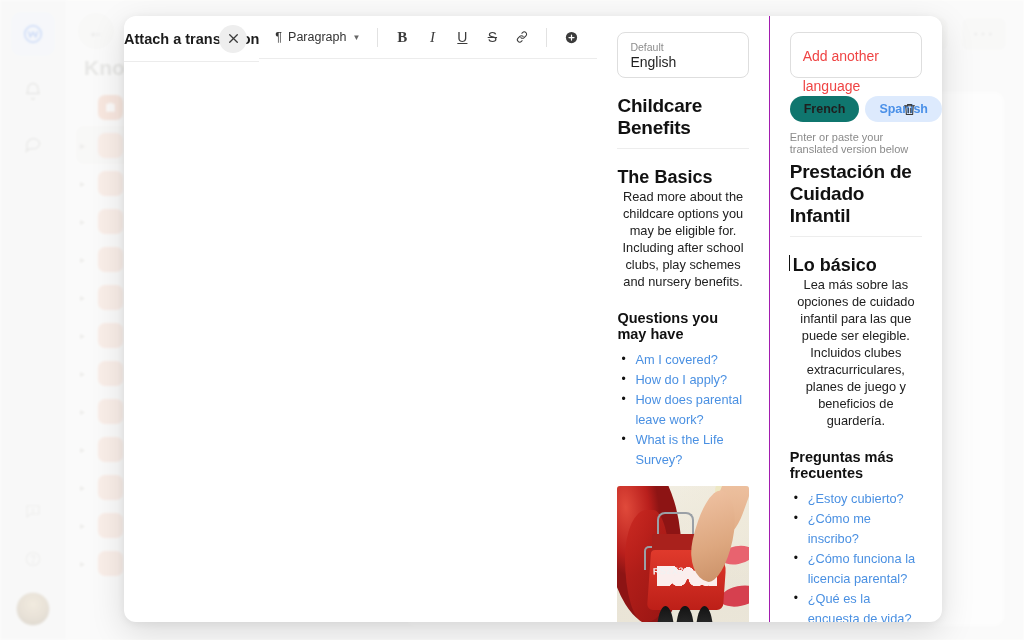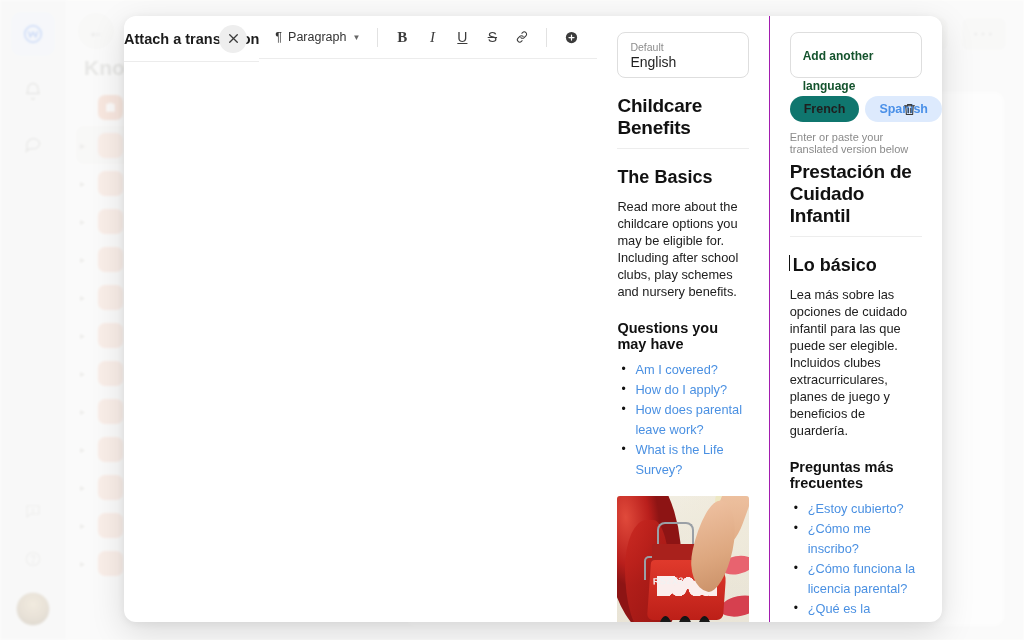--- a/index.html
+++ b/index.html
@@ -150,41 +150,41 @@
     overflow: hidden; position: relative;
   }
   .pane-left { border-right: 1px solid #a21caf; padding-left: 20px; }
 
   .lang-field {
     border: 1px solid #dedede; border-radius: 8px;
     padding: 8px 12px 9px 12px; height: 46px;
   }
   .lang-label { font-size: 10.5px; color: #8d8d8d; line-height: 13px; }
   .lang-value { font-size: 14px; color: #1f1f1f; line-height: 17px; }
-  .lang-placeholder { font-size: 12px; color: #14532d; line-height: 30px; font-weight: bold; }
+  .lang-placeholder { font-size: 14px; color: #ef4444; line-height: 30px; }
 
   .doc-title {
     font-size: 19px; font-weight: 700; color: #111;
     margin-top: 17px; padding-bottom: 9px;
     border-bottom: 1px solid #ededed;
     letter-spacing: -0.2px;
   }
   .doc-title.right { margin-top: 6px; }
   .h2 {
     font-size: 18px; font-weight: 700; color: #111;
     margin-top: 18px;
   }
   .h2.caret-on { position: relative; padding-left: 3px; }
   .h2.caret-on::before {
     content: ""; position: absolute; left: -1px; top: 0px;
     width: 1.5px; height: 16px; background: #111;
   }
   .body-text {
     font-size: 12.8px; color: #202020; line-height: 17px;
-    margin-top: 10px; max-width: 360px;
+    margin-top: 0; max-width: 360px; text-align: center;
   }
   .h3 {
     font-size: 14.5px; font-weight: 700; color: #111;
     margin-top: 20px;
   }
   ul.links { list-style: none; margin-top: 8px; }
   ul.links li {
     font-size: 12.8px; line-height: 20px; color: #4a90e2;
     padding-left: 18px; position: relative; cursor: pointer;
   }

